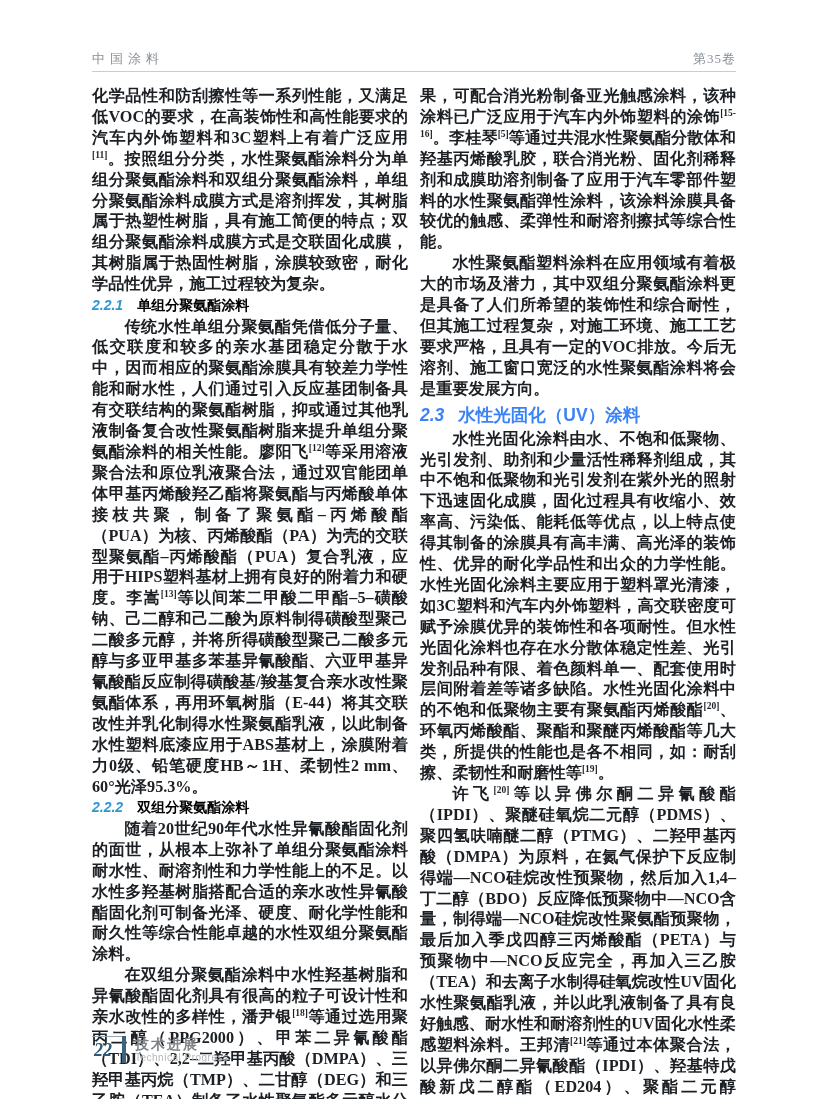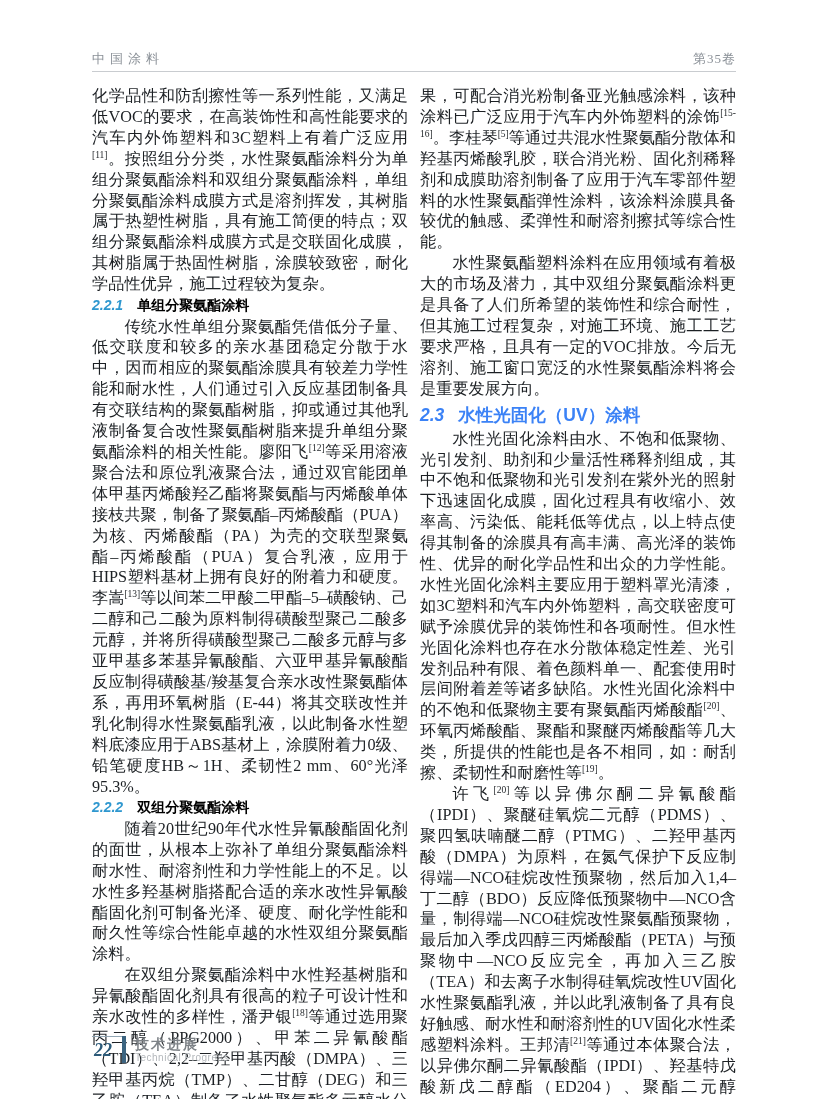--- a/index.html
+++ b/index.html
@@ -28,21 +28,21 @@
     position:absolute;left:92px;top:86px;width:644px;
     display:flex;gap:12px;
   }
   .col{
     width:316px;
     font-size:16.2px;line-height:20.9px;
     text-align:justify;
     text-justify:inter-ideograph;
     color:#1c2024;
   }
-  .col p{margin:0;}
+  .col p{margin:0;font-weight:bold;}
   .col p.indent{text-indent:2em;}
   sup{
     font-size:9.5px;line-height:0;vertical-align:super;
     letter-spacing:0;
   }
   
   .subheading{
     margin:0;font-size:14px;line-height:21.5px;font-weight:bold;
     text-align:left;text-indent:0;color:#000;
     font-family:"Liberation Sans","DejaVu Sans",sans-serif;

